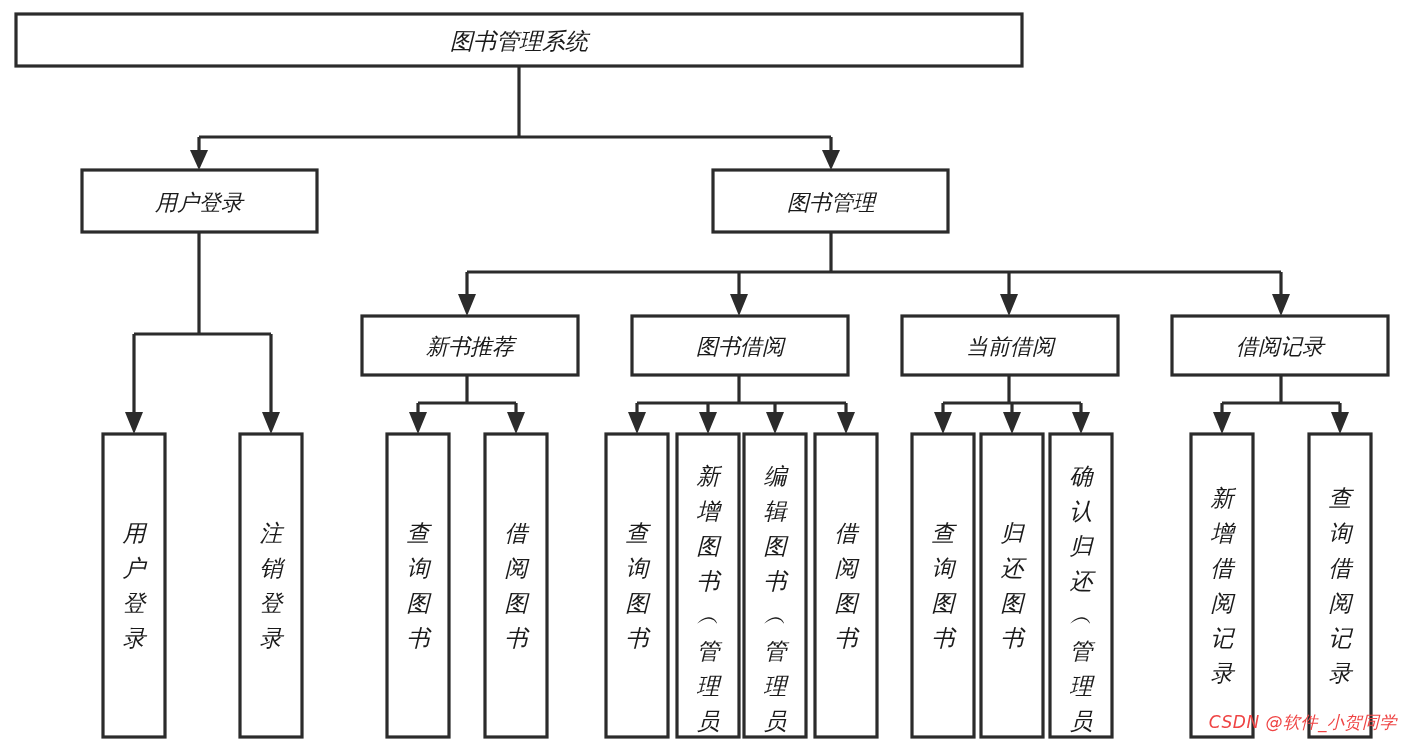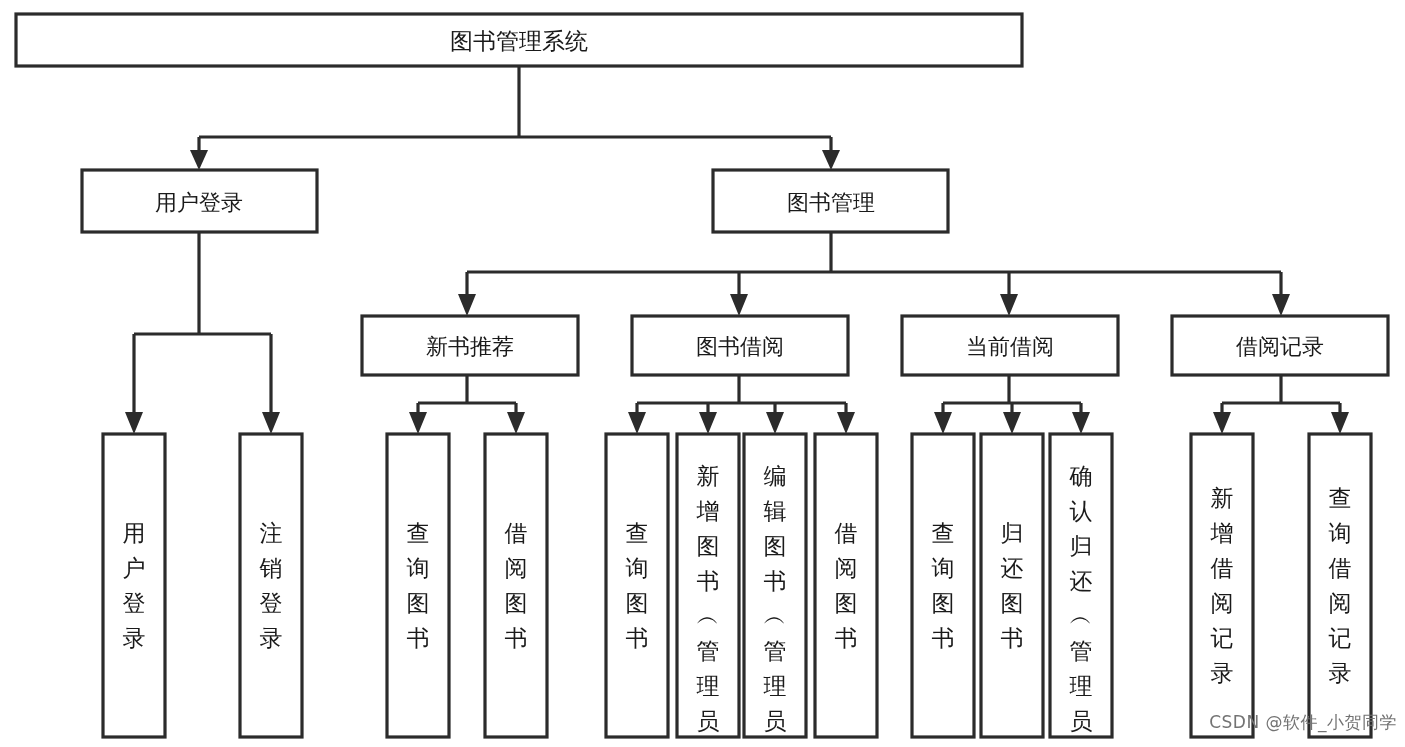--- a/index.html
+++ b/index.html
@@ -11,20 +11,21 @@
     width: 1405px;
     height: 747px;
     overflow: hidden;
     font-family: "DejaVu Sans", "Liberation Sans", sans-serif;
   }
   #diagram-root {
     position: relative;
     width: 1405px;
     height: 738px;
     background: #ffffff;
+    font-style: italic;
   }
   svg#flowchart {
     display: block;
     width: 1405px;
     height: 747px;
   }
   .box-rect {
     fill: #ffffff;
     stroke: #2b2b2b;
     stroke-width: 3.2;
@@ -55,21 +56,21 @@
     font-size: 23px;
     text-anchor: middle;
     dominant-baseline: central;
   }
   .watermark {
     position: absolute;
     right: 8px;
     bottom: 4px;
     font-family: "DejaVu Sans", "Liberation Sans", sans-serif;
     font-size: 17px;
-    color: #737373;
+    color: #ef4444;
     letter-spacing: 0.5px;
     white-space: nowrap;
     user-select: none;
   }
 </style>
 </head>
 <body>
 
 <div id="diagram-root">
 

